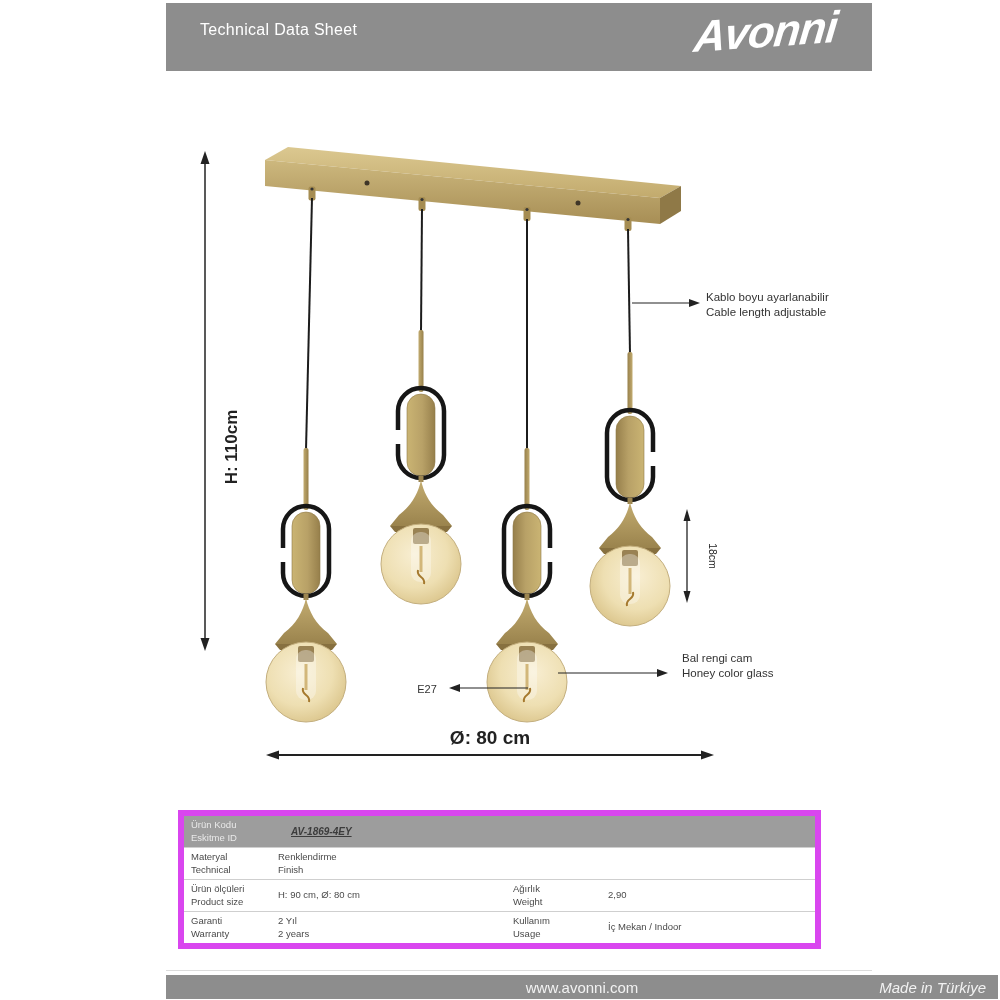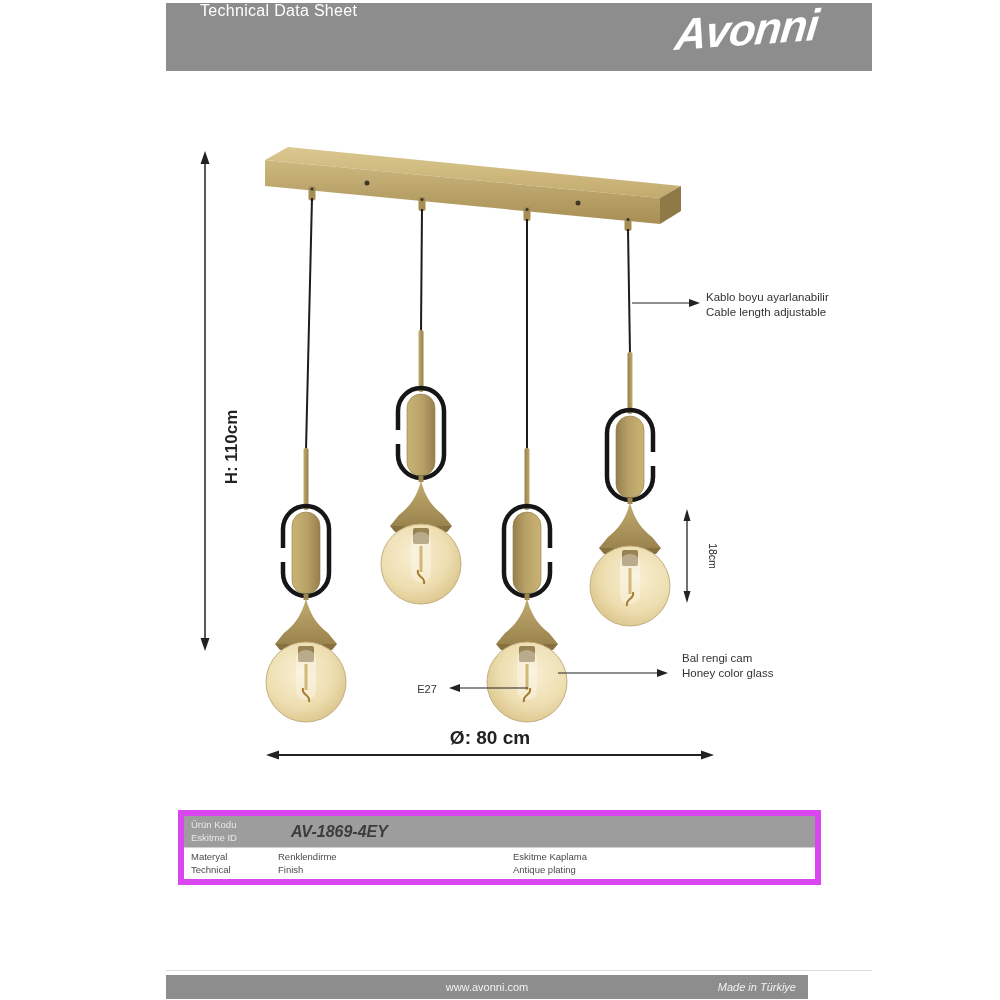--- a/index.html
+++ b/index.html
@@ -1,45 +1,45 @@
 <!DOCTYPE html>
 <html><head>
 <meta charset="utf-8">
 <style>
   html,body{margin:0;padding:0;background:#ffffff;}
   body{font-family:"Liberation Sans", sans-serif;}
   .canvas{position:relative;width:1000px;height:1000px;background:#fff;overflow:hidden;}
 
   
   .header-bar{position:absolute;left:166px;top:3px;width:706px;height:68px;background:#8d8d8d;
-    display:flex;align-items:flex-start;justify-content:space-between;box-sizing:border-box;
-    padding:0 22px 6px 34px;}
+    display:flex;align-items:center;justify-content:space-between;box-sizing:border-box;
+    padding:0 3px 6px 34px;}
   .header-title{color:#ffffff;font-size:16px;letter-spacing:.3px;line-height:1;padding-bottom:8px;}
   .logo-svg{display:block;}
 
   
   .diagram{position:absolute;left:0;top:71px;}
   svg text{font-family:"Liberation Sans", sans-serif;}
 
   
   .spec-table{position:absolute;left:178px;top:810px;width:643px;border:6px solid #d946ef;
     font-size:9.5px;color:#4a4a4a;box-sizing:border-box;}
   .trow{display:grid;grid-template-columns:87px 235px 95px 1fr;align-items:center;
     border-top:1px solid #cfcfcf;min-height:31px;}
   .trow:first-child{border-top:none;}
   .thead{background:#9d9d9d;min-height:30px;}
   .thead .lbl{color:#e9e9e9;}
   .cell{padding:3px 0 3px 7px;line-height:1.32;}
-  .pid{font-weight:bold;font-style:italic;color:#3c3c3c;font-size:16px;padding-left:20px;}
+  .pid{font-weight:bold;font-style:italic;color:#3c3c3c;font-size:10px;padding-left:20px;text-decoration:underline;}
   .lbl span, .val span{display:block;}
 
   
   .sheet-bottom-line{position:absolute;left:166px;top:970px;width:706px;height:1px;background:#dcdcdc;}
-  .footer-bar{position:absolute;left:166px;top:975px;width:642px;height:24px;background:#8d8d8d;
-    display:grid;grid-template-columns:1fr auto 1fr;align-items:center;color:#f2f2f2;font-size:11px;box-sizing:border-box;padding:0 12px;}
+  .footer-bar{position:absolute;left:166px;top:975px;width:832px;height:24px;background:#8d8d8d;
+    display:grid;grid-template-columns:1fr auto 1fr;align-items:center;color:#f2f2f2;font-size:15px;box-sizing:border-box;padding:0 12px;}
   .footer-site{grid-column:2;text-align:center;}
   .footer-origin{grid-column:3;text-align:right;font-style:italic;}
 </style>
 </head>
 <body>
 
 <div class="canvas">
 
   <div class="header-bar">
     <div class="header-title">Technical Data Sheet</div>
@@ -176,28 +176,57 @@
 
     <div class="trow">
       <div class="cell lbl">
         <span>Materyal</span>
         <span>Technical</span>
       </div>
       <div class="cell lbl">
         <span>Renklendirme</span>
         <span>Finish</span>
       </div>
-      <div class="cell val">
-        <span>Eskitme Kaplama</span>
-        <span>Antique plating</span>
-      </div>
-    </div>
-
-
-
+    </div>
+
+    <div class="trow">
+      <div class="cell lbl">
+        <span>Ürün ölçüleri</span>
+        <span>Product size</span>
+      </div>
+      <div class="cell val">
+        <span>H: 90 cm, Ø: 80 cm</span>
+      </div>
+      <div class="cell lbl">
+        <span>Ağırlık</span>
+        <span>Weight</span>
+      </div>
+      <div class="cell val">
+        <span>2,90</span>
+      </div>
+    </div>
+
+
+    <div class="trow">
+      <div class="cell lbl">
+        <span>Garanti</span>
+        <span>Warranty</span>
+      </div>
+      <div class="cell val">
+        <span>2 Yıl</span>
+        <span>2 years</span>
+      </div>
+      <div class="cell lbl">
+        <span>Kullanım</span>
+        <span>Usage</span>
+      </div>
+      <div class="cell val">
+        <span>İç Mekan / Indoor</span>
+      </div>
+    </div>
   </div>
 
   <div class="sheet-bottom-line"></div>
   <div class="footer-bar">
     <span class="footer-site">www.avonni.com</span>
     <span class="footer-origin">Made in Türkiye</span>
   </div>
 
 </div>
 

